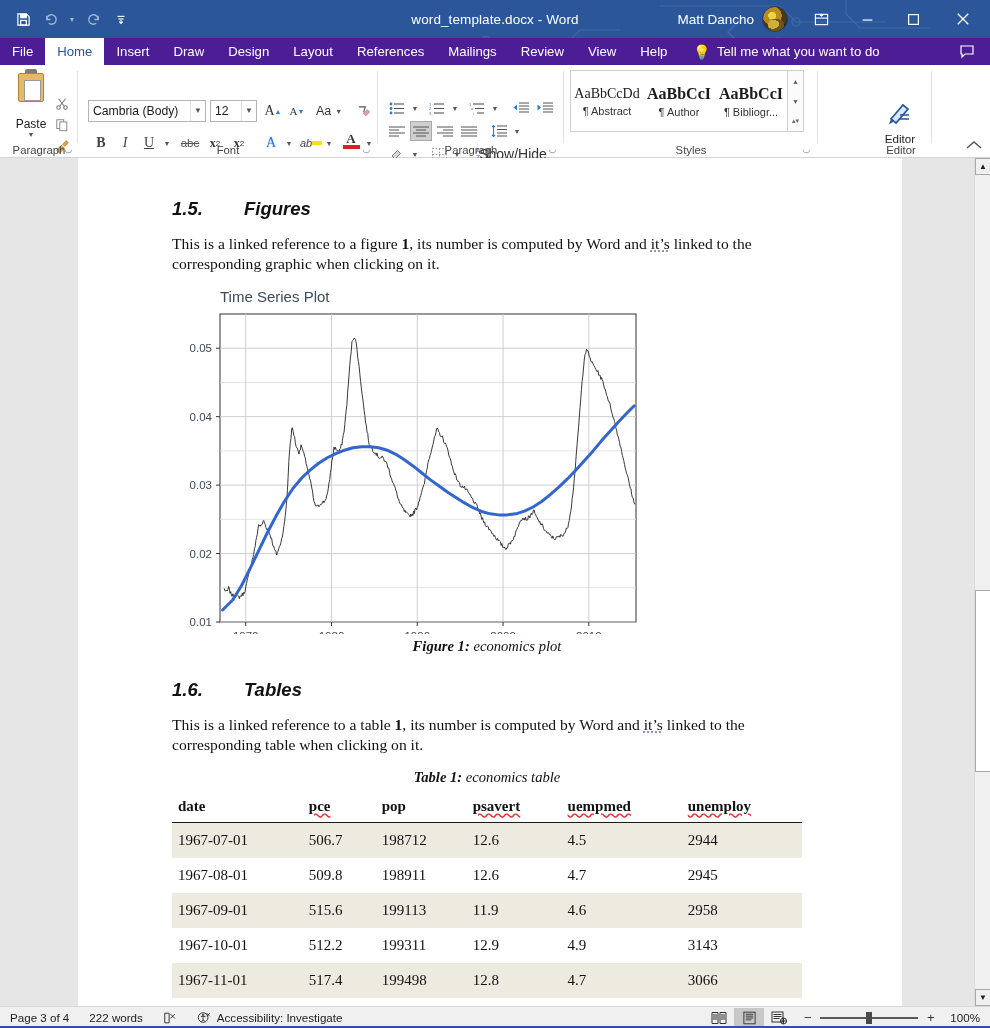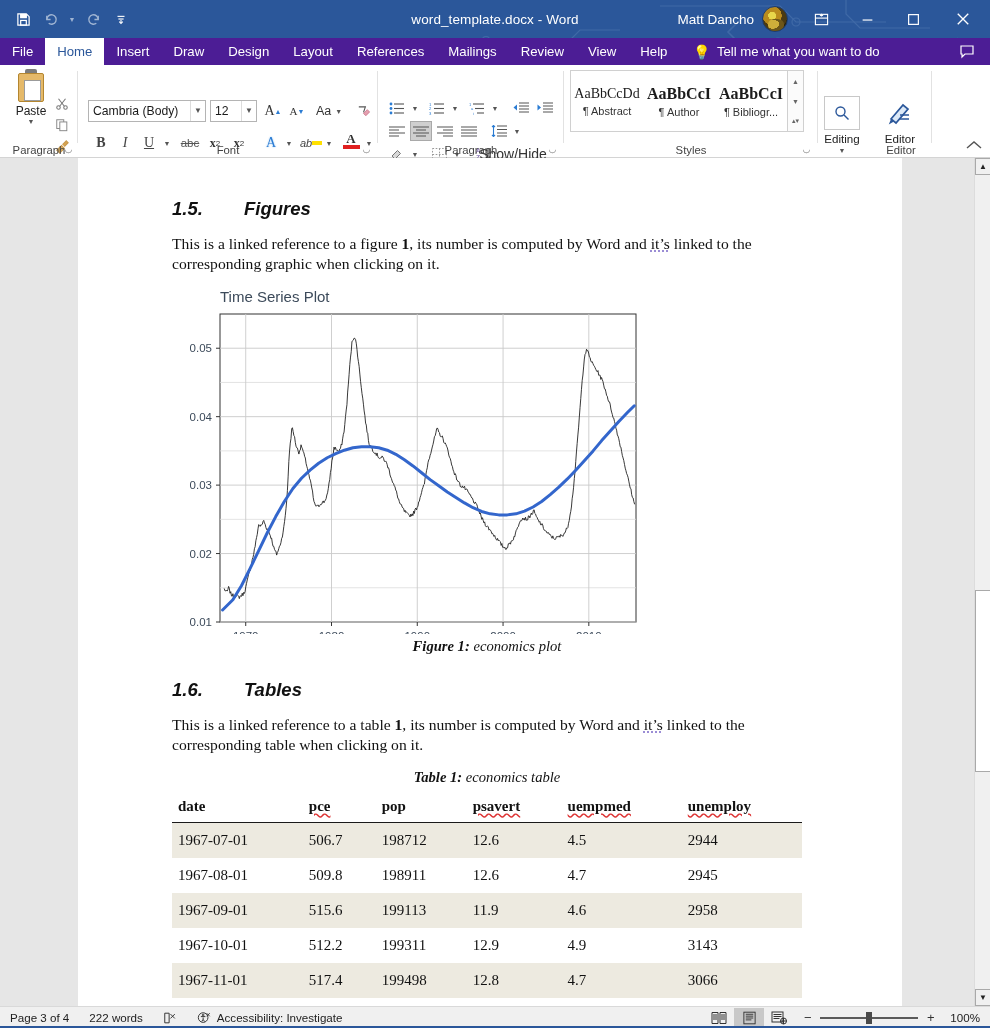--- a/index.html
+++ b/index.html
@@ -102,21 +102,21 @@
   }
   .combo .caret {
     margin-left: auto; width: 15px; text-align: center; color: #555; font-size: 8px;
     border-left: 1px solid #dcdcdc; height: 20px; line-height: 20px;
   }
   .caret-sm { font-size: 7px; color: #555; }
   .paste-btn {
     position: absolute; left: 8px; top: 4px; width: 46px; height: 74px;
     display: flex; flex-direction: column; align-items: center;
   }
-  .paste-label { font-size: 12px; color: #222; margin-top: 1px; }
+  .paste-label { font-size: 12px; color: #222; margin-top: 14px; }
   .clip-ico { width: 30px; height: 34px; position: relative; }
   .clip-body {
     position: absolute; left: 2px; top: 4px; width: 26px; height: 29px;
     background: #e5b969; border: 1px solid #b4862f; border-radius: 2px;
   }
   .clip-clip {
     position: absolute; left: 9px; top: 0px; width: 12px; height: 7px;
     background: #7c7c7c; border-radius: 2px;
   }
   .clip-page {
@@ -579,32 +579,20 @@
           <div>▲</div>
           <div>▼</div>
           <div>▴▾</div>
         </div>
       </div>
       <div class="rgroup-label">Styles</div>
       <div class="dialog-launcher" style="right:6px;">◡</div>
       <div class="rgroup-sep" style="right:0;"></div>
     </div>
 
-    <div class="rgroup" style="left:818px; width:52px;">
-      <div class="ctl bigbtn" style="left:6px; top:8px;">
-        <div class="box">
-          <svg width="16" height="16" viewBox="0 0 16 16" fill="none" stroke="#2b579a" stroke-width="1.4">
-            <circle cx="6.5" cy="6.5" r="4.5"></circle>
-              <path d="M10 10l4.5 4.5"></path>
-          </svg>
-        </div>
-        <div class="lbl">Editing</div>
-        <div class="caret-sm">▼</div>
-      </div>
-    </div>
     <div class="rgroup" style="left:870px; width:62px;">
       <div class="ctl bigbtn" style="left:12px; top:8px;">
         <div class="box" style="border:none">
           <svg width="26" height="24" viewBox="0 0 26 24" fill="none" stroke="#2b579a" stroke-width="1.7">
             <path d="M4 18L16 4l5 4L9 22z" fill="#dce9f7"></path>
               <path d="M6 20l-2.5 1.5L4.5 19"></path>
             <path d="M13 14h9M13 18h9"></path>
           </svg>
         </div>
         <div class="lbl">Editor</div>

